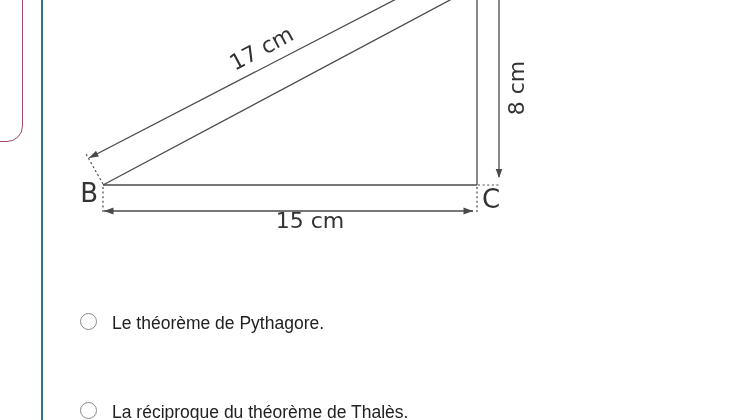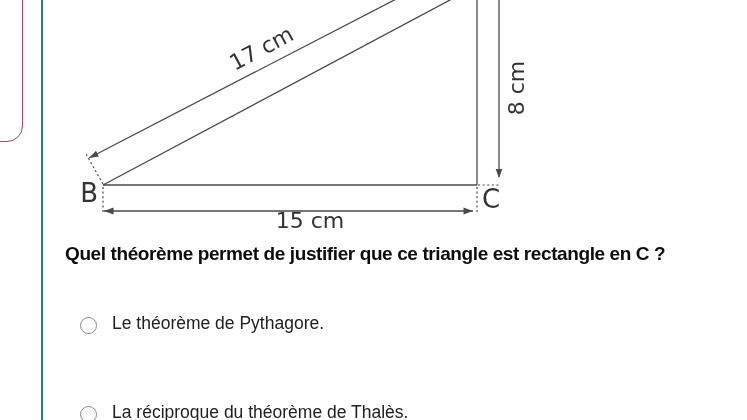--- a/index.html
+++ b/index.html
@@ -54,21 +54,21 @@
     font-weight: bold;
     font-size: 19px;
     letter-spacing: -0.4px;
     color: #0d0d0d;
     white-space: nowrap;
   }
   .option {
     position: absolute;
     left: 80px;
     display: flex;
-    align-items: flex-end;
+    align-items: flex-start;
     gap: 15px;
     cursor: pointer;
   }
   .option-1 { top: 313px; }
   .option-2 { top: 357px; }
   .option-3 { top: 402px; }
   .radio {
     width: 17px;
     height: 17px;
     border: 1.8px solid #8a8a8a;
@@ -117,21 +117,20 @@
       <polygon points="473,211 463.5,207.6 463.5,214.4"></polygon>
     </g>
 
     <text x="265" y="55" font-size="22" text-anchor="middle" transform="rotate(-28,265,55)">17 cm</text>
     <text x="524" y="88" font-size="22" text-anchor="middle" transform="rotate(-90,524,88)">8 cm</text>
     <text x="310" y="228" font-size="22" text-anchor="middle">15 cm</text>
     <text x="98" y="202" font-size="26" text-anchor="end">B</text>
     <text x="482" y="208" font-size="26" text-anchor="start">C</text>
   </svg>
 
-  <div class="question">Quel théorème permet de justifier que ce triangle est rectangle en C ?</div>
 
   <div class="option option-1">
     <span class="radio"></span>
     <span class="option-label">Le théorème de Pythagore.</span>
   </div>
 
 
   <div class="option option-3">
     <span class="radio"></span>
     <span class="option-label">La réciproque du théorème de Thalès.</span>

